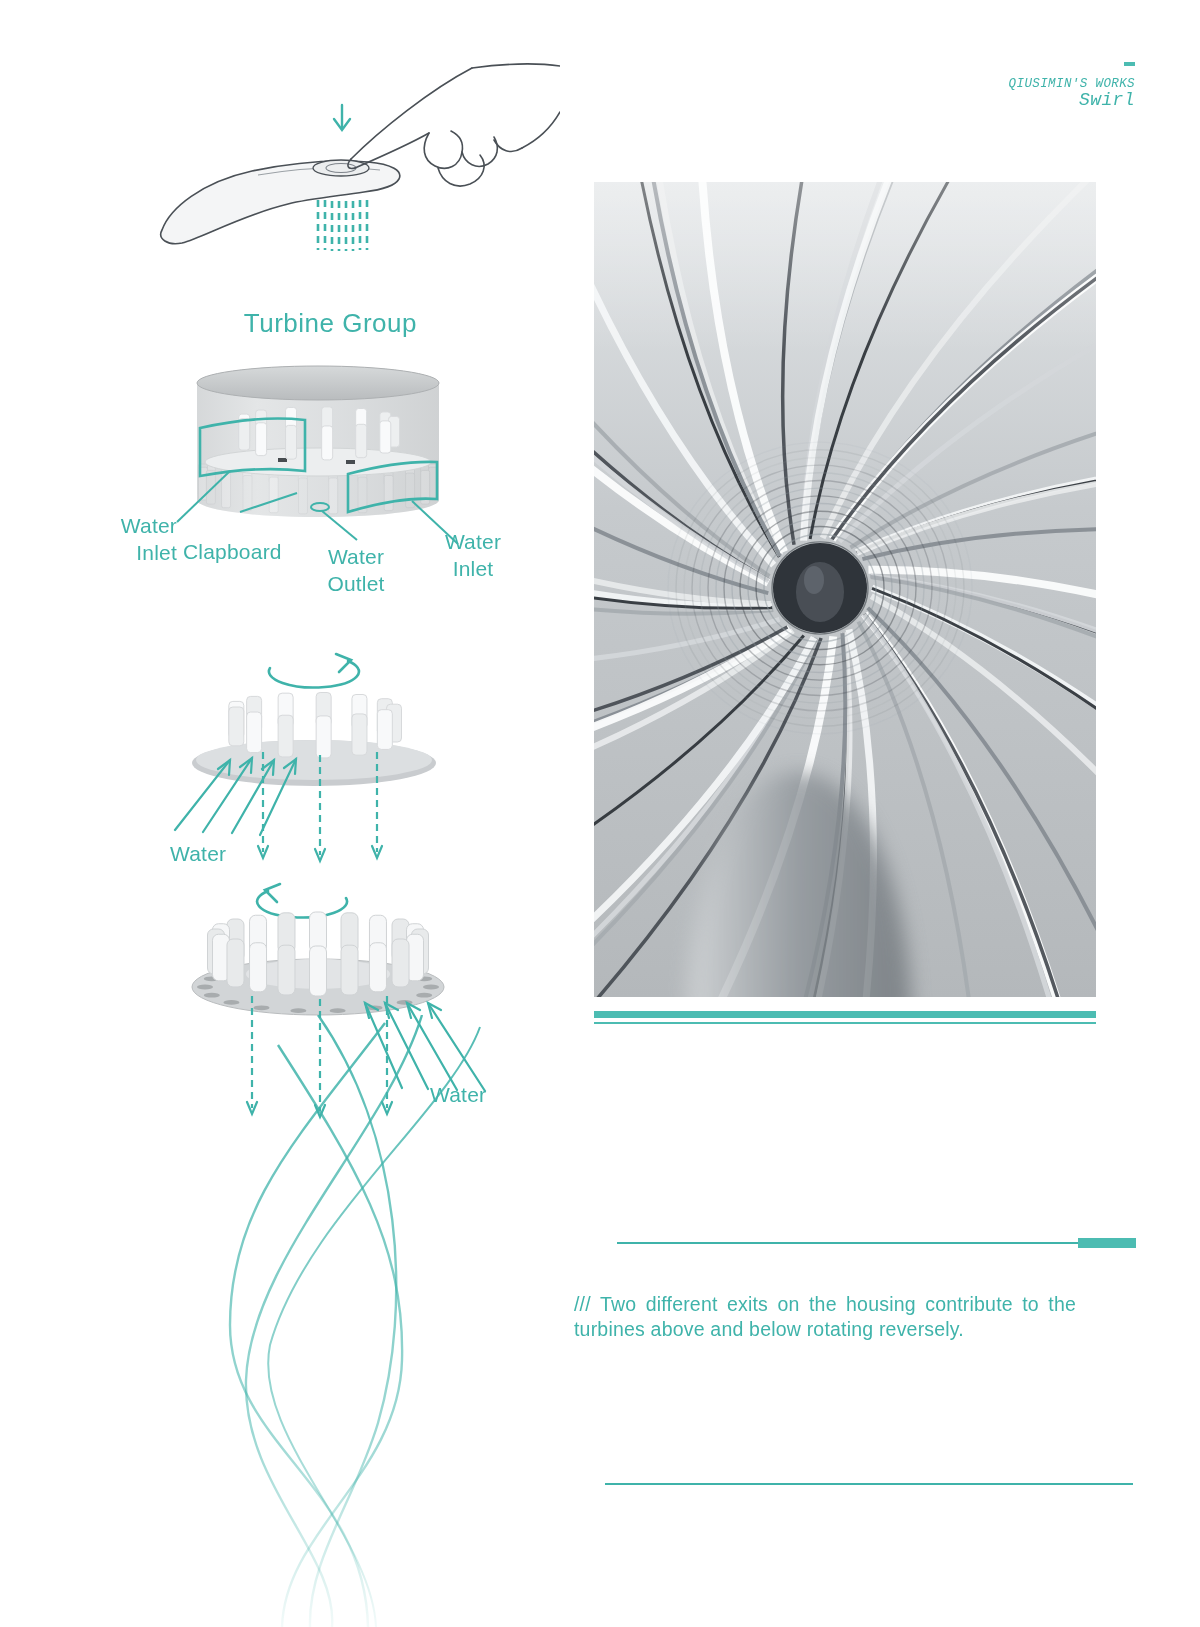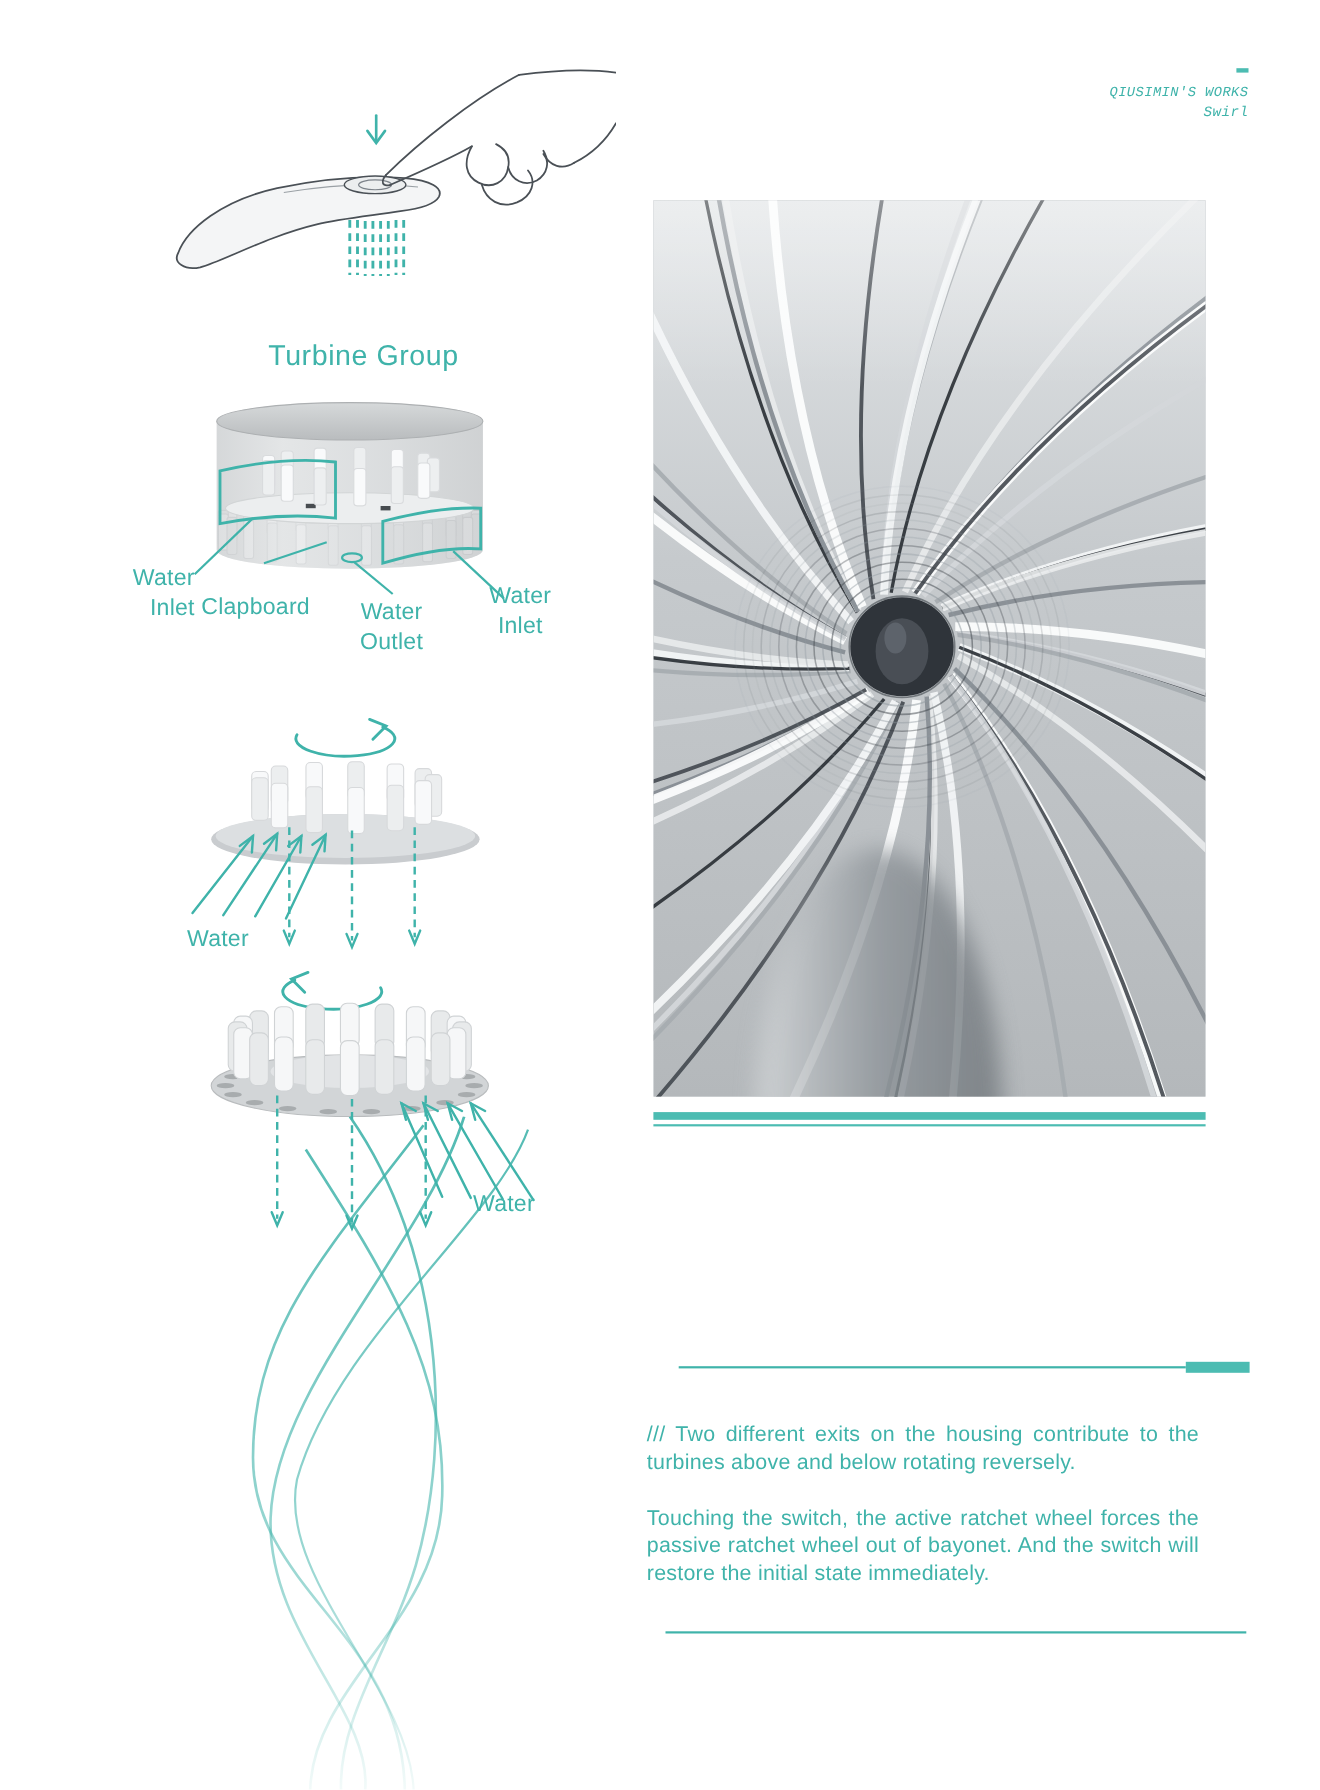--- a/index.html
+++ b/index.html
@@ -3,40 +3,40 @@
 <meta charset="utf-8">
 <style>
   html,body{margin:0;padding:0;background:#ffffff;}
   body{width:1200px;height:1627px;position:relative;overflow:hidden;
        font-family:"Liberation Sans", sans-serif;}
   .page{position:absolute;inset:0;background:#fff;}
   
   .header{position:absolute;top:56px;right:65px;text-align:right;font-family:Liberation Mono, monospace;}
   .header .dash{display:inline-block;width:11px;height:4px;background:#4CBCB2;margin-bottom:3px;}
   .header .t1{font-style:italic;font-size:12.5px;line-height:15px;color:#3FB3AA;letter-spacing:.4px;}
-  .header .t2{font-style:italic;font-size:13px;line-height:15px;color:#3FB3AA;letter-spacing:.4px;}
+  .header .t2{font-style:italic;font-size:18px;line-height:15px;color:#3FB3AA;letter-spacing:.4px;}
   
   .lbl{position:absolute;color:#3FB3AA;font-weight:300;font-size:21px;line-height:27px;
        white-space:pre-line;letter-spacing:.2px;}
   .lbl.right{text-align:right;}
   .lbl.center{text-align:center;}
   .section-title{position:absolute;left:237px;top:308px;width:180px;text-align:right;
        color:#3FB3AA;font-size:26px;font-weight:300;letter-spacing:.5px;}
   svg.art{position:absolute;pointer-events:none;}
   
   .photo{position:absolute;left:594px;top:182px;width:502px;height:815px;overflow:hidden;background:#c6cacd;}
   .bar-thick{position:absolute;left:594px;top:1011px;width:502px;height:7px;background:#4CBCB2;}
   .bar-thin{position:absolute;left:594px;top:1022px;width:502px;height:2px;background:#4CBCB2;}
   
   .rule-block{position:absolute;left:617px;top:1238px;width:519px;height:10px;}
   .rule-block .line{position:absolute;left:0;right:58px;top:4px;height:2px;background:#3FB3AA;}
   .rule-block .block{position:absolute;right:0;top:0;width:58px;height:10px;background:#4CBCB2;}
   .bottom-rule{position:absolute;left:605px;top:1483px;width:528px;height:2px;background:#3FB3AA;}
   
-  .desc{position:absolute;left:588px;top:1292px;width:502px;color:#3FB3AA;
+  .desc{position:absolute;left:574px;top:1292px;width:502px;color:#3FB3AA;
         font-size:19.5px;line-height:25px;text-align:justify;letter-spacing:.2px;}
   .desc p{margin:0 0 26px 0;}
 </style>
 </head>
 <body>
 
 <div class="page">
 
   <div class="header">
     <span class="dash"></span><br>
@@ -413,17 +413,16 @@
   <div class="bar-thick"></div>
   <div class="bar-thin"></div>
 
   <div class="rule-block">
     <div class="line"></div>
     <div class="block"></div>
   </div>
 
   <div class="desc">
     <p>///  Two different exits on the housing contribute to the turbines above and below rotating reversely.</p>
-    <p>Touching the switch, the active ratchet wheel forces the passive ratchet wheel out of bayonet. And the switch will restore the initial state immediately.</p>
   </div>
 
   <div class="bottom-rule"></div>
 </div>
 
 </body></html>

